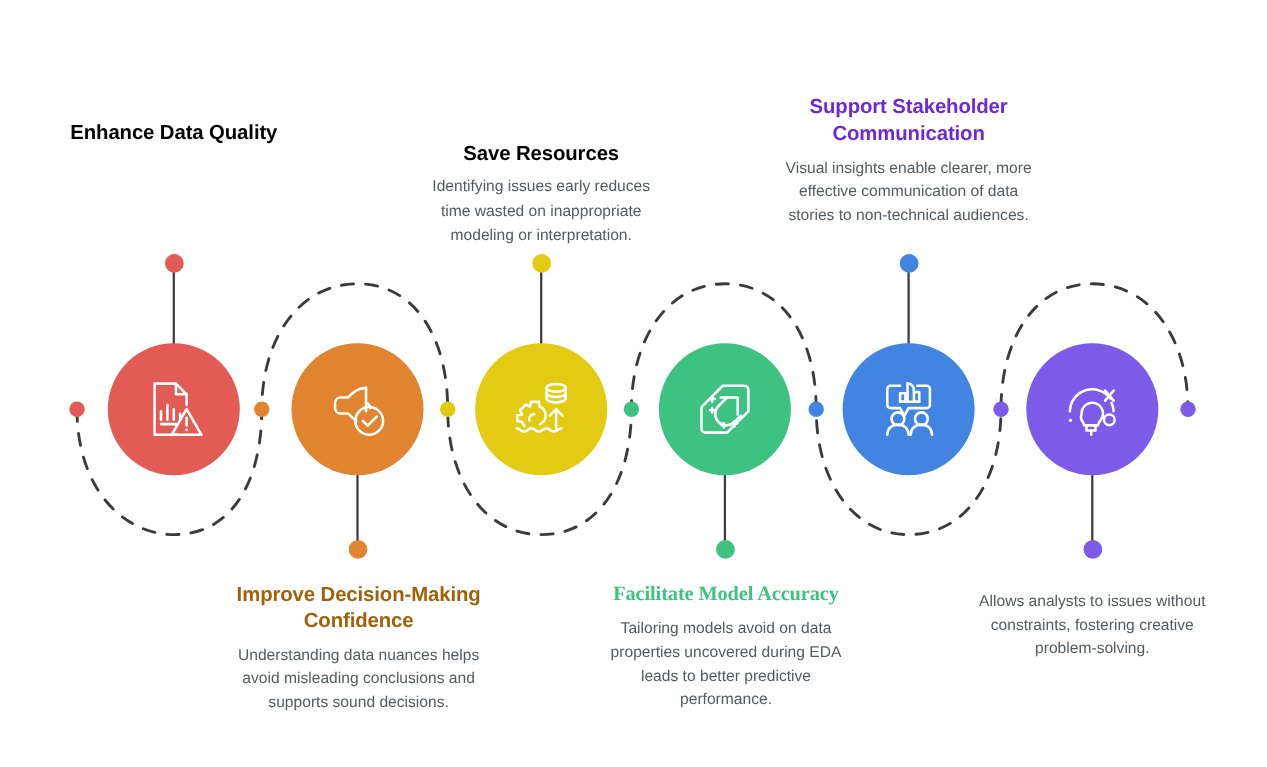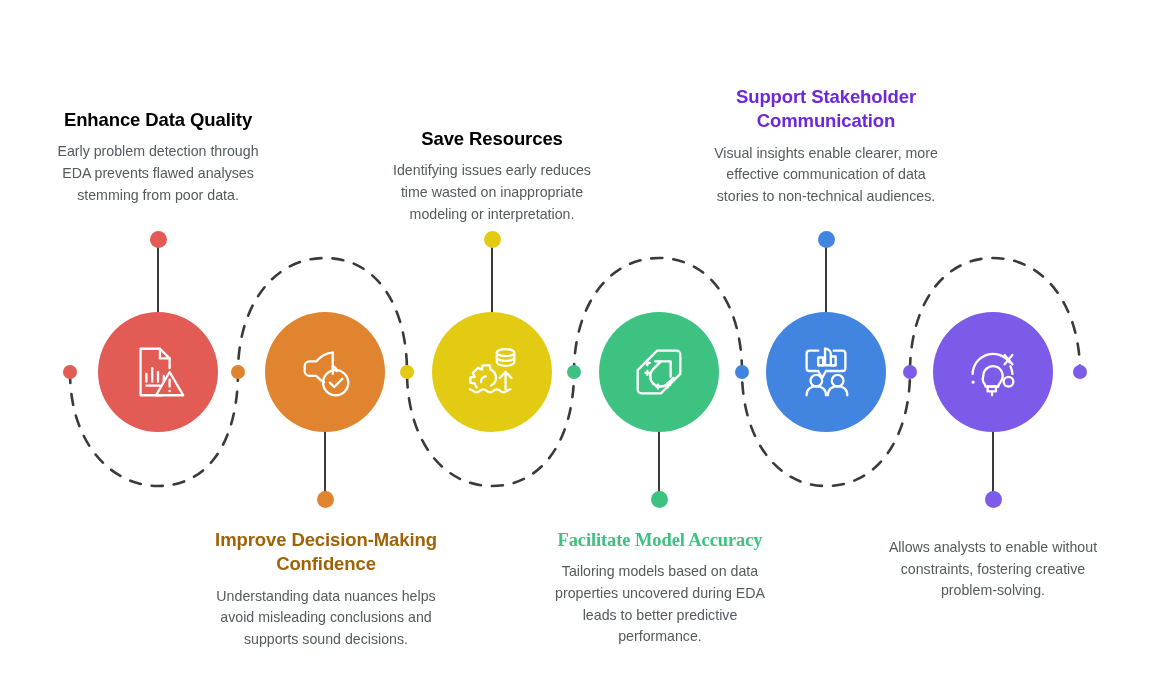--- a/index.html
+++ b/index.html
@@ -74,21 +74,20 @@
       <path d="M34 8v10h10"></path>
       <path d="M20 42v-8M26 42v-14M32 42v-10M38 42v-6"></path>
       <path d="M20 46h14"></path>
       <path d="M44 32 58 56H30Z"></path>
       <path d="M44 40v7"></path>
         <circle cx="44" cy="51.5" r="1.3" fill="#ffffff" stroke="none"></circle>
     </svg>
   </div>
   <div class="textblock" style="left:48px; top:108px; width:220px;">
     <div class="tb-title" style="color:#000000;">Enhance Data Quality</div>
-    <div class="tb-desc">Early problem detection through EDA prevents flawed analyses stemming from poor data.</div>
   </div>
 
   <div class="node" style="left:265px; top:312px; background:#e08430;">
     <svg viewBox="0 0 64 64" fill="none" stroke="#ffffff" stroke-width="2.4" stroke-linecap="round" stroke-linejoin="round">
       <path d="M40 12v22"></path>
       <path d="M40 12c-8 0-13 5-17 9h-7a5 5 0 0 0-5 5v5a5 5 0 0 0 5 5h7c2.4 2.4 5 5 8 6.6"></path>
       <path d="M40 26a6 6 0 0 1 4 5"></path>
       <circle cx="43" cy="43" r="13"></circle>
       <path d="m37 43 4.5 4.5L50 39"></path>
     </svg>
@@ -122,21 +121,21 @@
       <path d="M26 44c4 4 11 4 15 0l6-6"></path>
       <path d="M28 21h16v16"></path>
       <path d="M20 20v5M17.5 22.5h5"></path>
       <path d="M20 31v4M18 33h4"></path>
       <path d="M41 43v5M38.5 45.5h5"></path>
       <path d="M31 45v4M29 47h4"></path>
     </svg>
   </div>
   <div class="textblock" style="left:546px; top:528px; width:228px;">
     <div class="tb-title" style="color:#3ec281;font-family:Liberation Serif, serif;">Facilitate Model Accuracy</div>
-    <div class="tb-desc">Tailoring models based on data properties uncovered during EDA leads to better predictive performance.</div>
+    <div class="tb-desc">Tailoring models avoid on data properties uncovered during EDA leads to better predictive performance.</div>
   </div>
 
   <div class="node" style="left:766px; top:312px; background:#4285e0;">
     <svg viewBox="0 0 64 64" fill="none" stroke="#ffffff" stroke-width="2.4" stroke-linecap="round" stroke-linejoin="round">
       <path d="M24 10h-9a3 3 0 0 0-3 3v15a3 3 0 0 0 3 3h9l4 7 4-7h17a3 3 0 0 0 3-3V13a3 3 0 0 0-3-3h-9"></path>
       <path d="M31 8v16"></path>
       <path d="M31 8c4 0 6 3 6 6v2"></path>
       <path d="M24 17h5v8h-5zM37 16h5v9h-5z"></path>
       <path d="M24 25h18"></path>
       <circle cx="22" cy="41" r="6"></circle>
@@ -157,16 +156,16 @@
       <path d="M44 14.5 52 24M52 14.5 44 24"></path>
       <path d="M22 36a10 10 0 1 1 18 6c-1.6 2-2.4 3.4-2.6 5h-13c-.2-1.6-1-3-2.6-5A10 10 0 0 1 22 36Z"></path>
       <path d="M24.5 47h12.5"></path>
       <path d="M26.5 47v5h8.5v-5"></path>
       <path d="M31 52v4"></path>
       <circle cx="48" cy="42" r="5"></circle>
       <circle cx="11.5" cy="42.5" r="1.6" fill="#ffffff" stroke="none"></circle>
     </svg>
   </div>
   <div class="textblock" style="left:882px; top:528px; width:222px;">
-    <div class="tb-desc">Allows analysts to enable without constraints, fostering creative problem-solving.</div>
+    <div class="tb-desc">Allows analysts to issues without constraints, fostering creative problem-solving.</div>
   </div>
 
 </div>
 
 </body></html>

